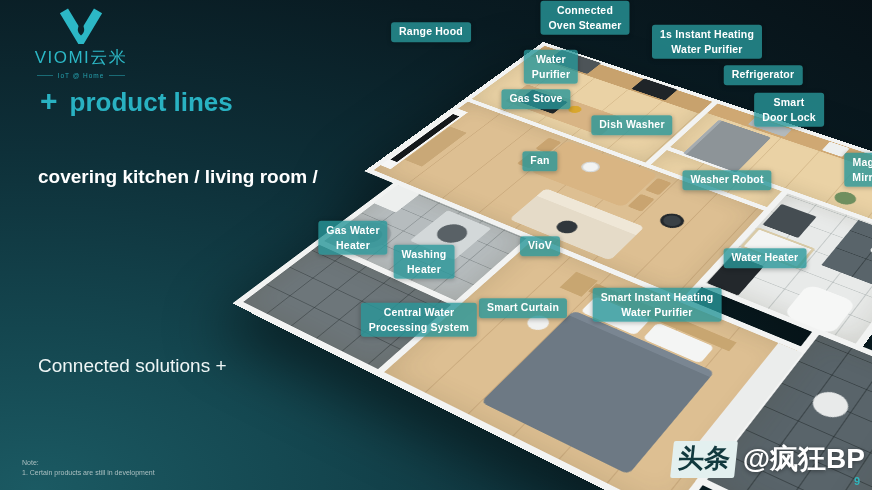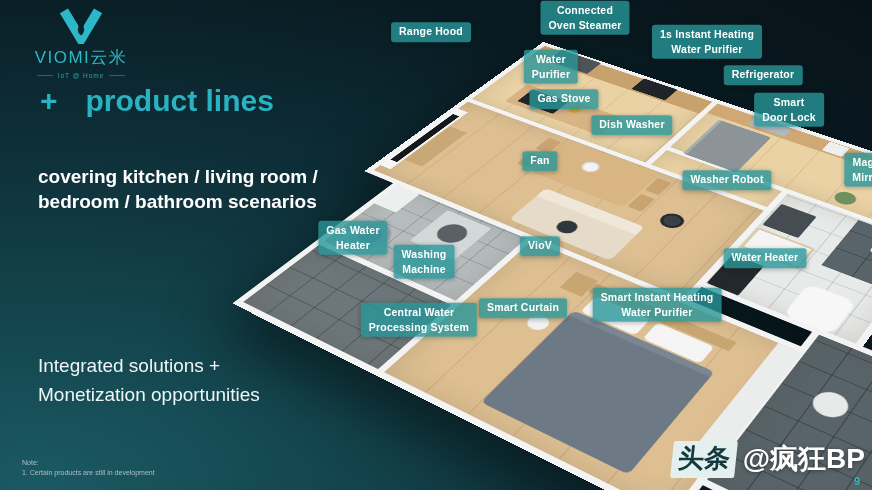--- a/index.html
+++ b/index.html
@@ -17,21 +17,21 @@
   .logo { position:absolute; left:20px; top:8px; width:122px; text-align:center; z-index:6; }
   .logo svg { display:block; margin:0 auto 2px auto; }
   .logo-brand { color:#2cb8c6; font-weight:normal; font-size:17px; letter-spacing:1.5px; }
   .logo-tagline { display:flex; align-items:center; justify-content:center; gap:5px;
     color:#2cb8c6; font-size:6.5px; letter-spacing:1px; margin-top:3px; opacity:.85; }
   .logo-tagline::before, .logo-tagline::after { content:""; width:16px; height:1px; background:rgba(44,184,198,.55); }
 
   .headline { position:absolute; left:38px; top:84px; display:flex; align-items:baseline; z-index:6; color:#29b2c2; }
   .headline .num  { font-size:74px; font-weight:bold; letter-spacing:-2px; line-height:1; }
   .headline .plus { font-size:30px; font-weight:bold; margin-left:2px; }
-  .headline .txt  { font-size:30px; font-weight:bold; margin-left:28px;text-align:right; }
+  .headline .txt  { font-size:26px; font-weight:bold; margin-left:12px;text-align:right; }
 
   .subheadline { position:absolute; left:38px; top:164px; z-index:6;
     color:#ffffff; font-size:19px; font-weight:bold; line-height:1.32; }
 
   .bodytext { position:absolute; left:38px; top:352px; z-index:6;
     color:#eef6f6; font-size:19px; line-height:1.5; }
 
   .footnote { position:absolute; left:22px; top:458px; z-index:6;
     color:#c4d2d2; font-size:7px; line-height:1.45; opacity:.85; }
 
@@ -153,33 +153,33 @@
 
   <div class="labels">
       <div class="plabel" style="left: 431px; top: 32px;">Range Hood</div>
       <div class="plabel" style="left: 585px; top: 18px;">Connected
 Oven Steamer</div>
       <div class="plabel" style="left: 707px; top: 42px;">1s Instant Heating
 Water Purifier</div>
       <div class="plabel" style="left: 551px; top: 67px;">Water
 Purifier</div>
       <div class="plabel" style="left: 763px; top: 75px;">Refrigerator</div>
-      <div class="plabel" style="left: 564px; top: 99px;">Gas Stove</div>
+      <div class="plabel" style="left: 536px; top: 99px;">Gas Stove</div>
       <div class="plabel" style="left: 789px; top: 110px;">Smart
 Door Lock</div>
       <div class="plabel" style="left: 632px; top: 125px;">Dish Washer</div>
       <div class="plabel" style="left: 540px; top: 161px;">Fan</div>
       <div class="plabel" style="left: 868px; top: 170px;">Magic Mirror</div>
       <div class="plabel" style="left: 727px; top: 180px;">Washer Robot</div>
       <div class="plabel" style="left: 353px; top: 238px; text-align: center;">Gas Water
 Heater</div>
       <div class="plabel" style="left: 540px; top: 246px;">VioV</div>
       <div class="plabel" style="left: 765px; top: 258px;">Water Heater</div>
       <div class="plabel" style="left: 424px; top: 262px;">Washing
-Machine</div>
+Heater</div>
       <div class="plabel" style="left: 523px; top: 308px;">Smart Curtain</div>
       <div class="plabel" style="left: 657px; top: 305px;">Smart Instant Heating
 Water Purifier</div>
       <div class="plabel" style="left: 419px; top: 320px;">Central Water
 Processing System</div>
     </div>
 
   <div class="logo">
     <svg width="46" height="36" viewBox="0 0 48 38">
       <path d="M6 3 L24 33 L42 3" stroke="#2cb8c6" stroke-width="10" fill="none"></path>
@@ -189,26 +189,24 @@
     <div class="logo-tagline">IoT @ Home</div>
   </div>
 
   <div class="headline">
     <span class="plus">+</span>
     <span class="txt">product lines</span>
   </div>
 
   <div class="subheadline">
     <div>covering kitchen / living room /</div>
-    <div>bedroom / bathroom scenarios</div>
   </div>
 
   <div class="bodytext">
-    <div>Integrated solutions +</div>
-    <div>Monetization opportunities</div>
+    <div>Connected solutions +</div>
   </div>
 
   <div class="footnote">
     <div>Note:</div>
     <div>1. Certain products are still in development</div>
   </div>
 
   <div class="watermark">
     <span class="wm-prefix">头条</span>
     <span class="wm-suffix">@疯狂BP</span>

